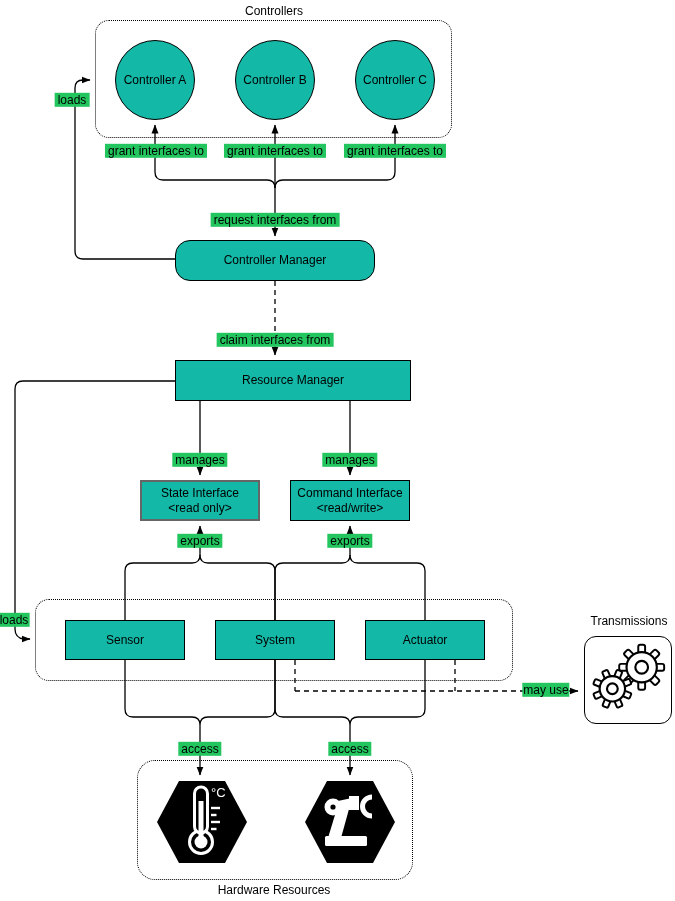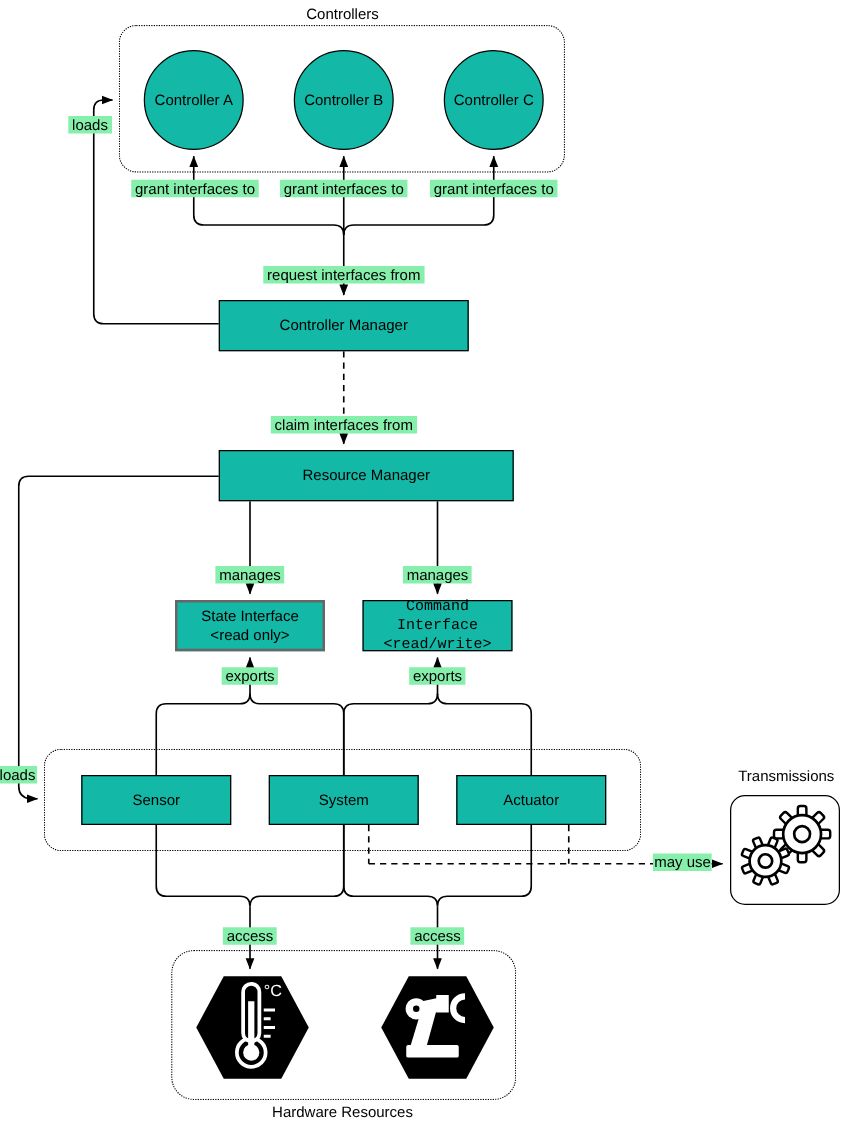--- a/index.html
+++ b/index.html
@@ -1,20 +1,20 @@
 <!DOCTYPE html>
 <html><head>
 <meta charset="utf-8">
 <style>
   html,body{margin:0;padding:0;background:#fff;}
   #stage{position:relative;width:675px;height:901px;background:#ffffff;overflow:hidden;
          font-family:"Liberation Sans",sans-serif;color:#000;}
   #wires{position:absolute;left:0;top:0;width:675px;height:901px;}
   .lbl{position:absolute;transform:translate(-50%,-50%);font-size:12px;line-height:1.2;
-       background:#86efac;padding:0 3px;white-space:nowrap;}
+       background:#22c55e;padding:0 3px;white-space:nowrap;}
   .lbl.nobg{background:transparent;}
   .node{position:absolute;box-sizing:border-box;background:#14b8a6;border:1.3px solid #000;
         display:flex;flex-direction:column;align-items:center;justify-content:center;
         text-align:center;font-size:12px;line-height:1.25;}
   .circle{border-radius:50%;}
   .group{position:absolute;box-sizing:border-box;border:1.5px dotted #000;border-radius:14px;
          background:transparent;}
   .state-border{border:2px solid #666;justify-content:center;}
   .trans-box{position:absolute;box-sizing:border-box;border:1.3px solid #000;border-radius:12px;
              background:#fff;}
@@ -100,32 +100,32 @@
   <div class="node circle" style="left:115px;top:40px;width:80px;height:80px;">
     <span>Controller A</span>
   </div>
   <div class="node circle" style="left:235px;top:40px;width:80px;height:80px;">
     <span>Controller B</span>
   </div>
   <div class="node circle" style="left:355px;top:40px;width:80px;height:80px;">
     <span>Controller C</span>
   </div>
 
-  <div class="node" style="left:175px;top:240px;width:200px;height:41px;">
+  <div class="node" style="left:175px;top:240px;width:200px;height:41px;border-radius:15px;">
     <span>Controller Manager</span>
   </div>
   <div class="node" style="left:175px;top:360px;width:236px;height:41px;">
     <span>Resource Manager</span>
   </div>
 
   <div class="node state-border" style="left:140px;top:480px;width:120px;height:41px;">
     <span>State Interface</span>
     <span>&lt;read only&gt;</span>
   </div>
-  <div class="node" style="left:290px;top:480px;width:120px;height:41px;font-family:Liberation Mono, monospace;">
+  <div class="node" style="left:290px;top:480px;width:120px;height:41px;">
     <span>Command Interface</span>
     <span>&lt;read/write&gt;</span>
   </div>
 
   <div class="node" style="left:65px;top:620px;width:120px;height:40px;">
     <span>Sensor</span>
   </div>
   <div class="node" style="left:215px;top:620px;width:120px;height:40px;">
     <span>System</span>
   </div>

